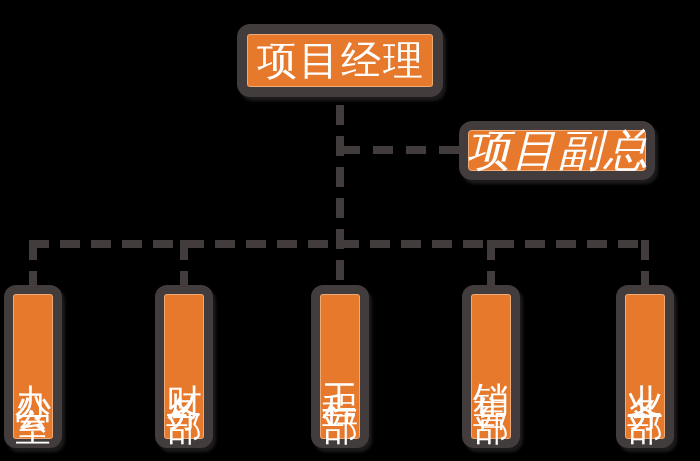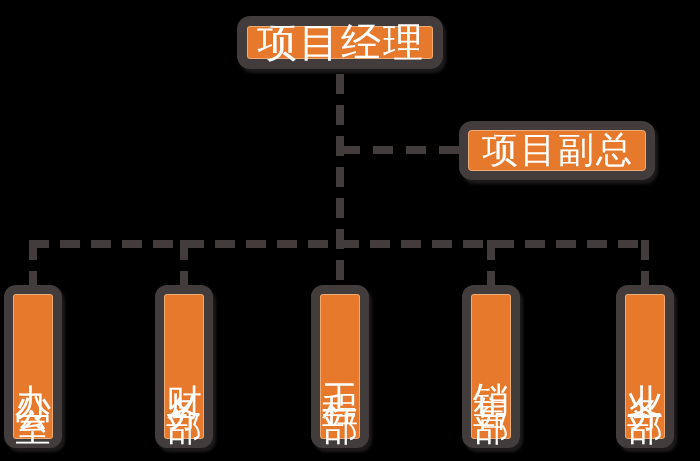--- a/index.html
+++ b/index.html
@@ -35,40 +35,41 @@
     align-items: center;
     justify-content: center;
     color: #FFFFFF;
   }
   .node .label {
     color: #FFFFFF;
     white-space: nowrap;
   }
   .node-root {
     left: 237px;
-    top: 16px;
+    top: 24px;
     width: 206px;
-    height: 53px;
+    height: 73px;
   }
   .node-root .label {
     font-size: 40px;
     letter-spacing: 2px;
     margin-right: -2px;
   }
   .node-assistant {
     left: 459px;
     top: 121px;
     width: 196px;
     height: 59px;
     border-width: 9px;
   }
   .node-assistant .label {
-    font-size: 36px;
+    font-size: 44px;
     letter-spacing: 2px;
     margin-right: -2px;
+    font-style: italic;
   }
   .node-dept {
     top: 285px;
     width: 58px;
     height: 163px;
     border-width: 9px;
     border-radius: 12px;
   }
   .node-dept .label {
     writing-mode: vertical-rl;

